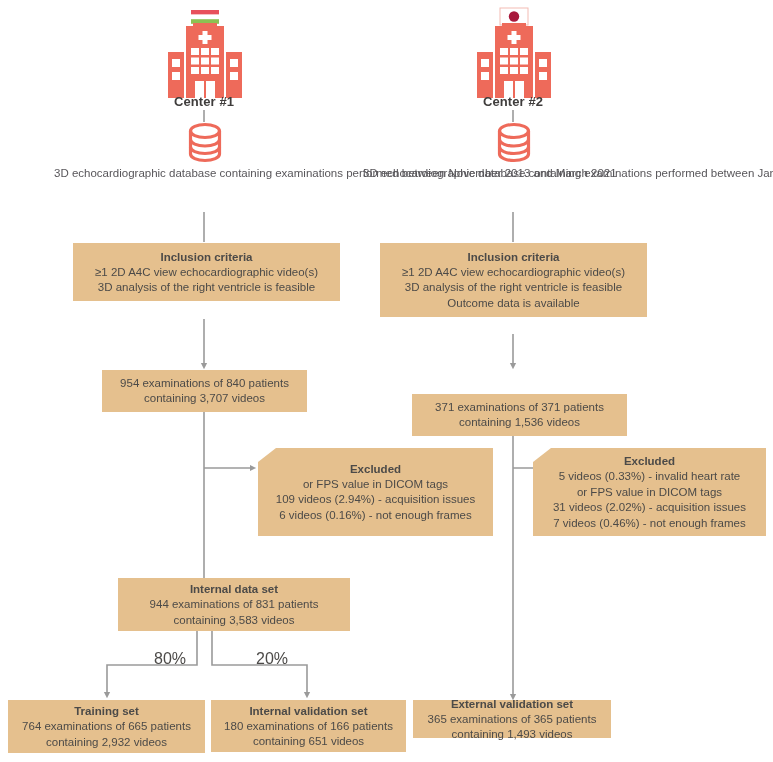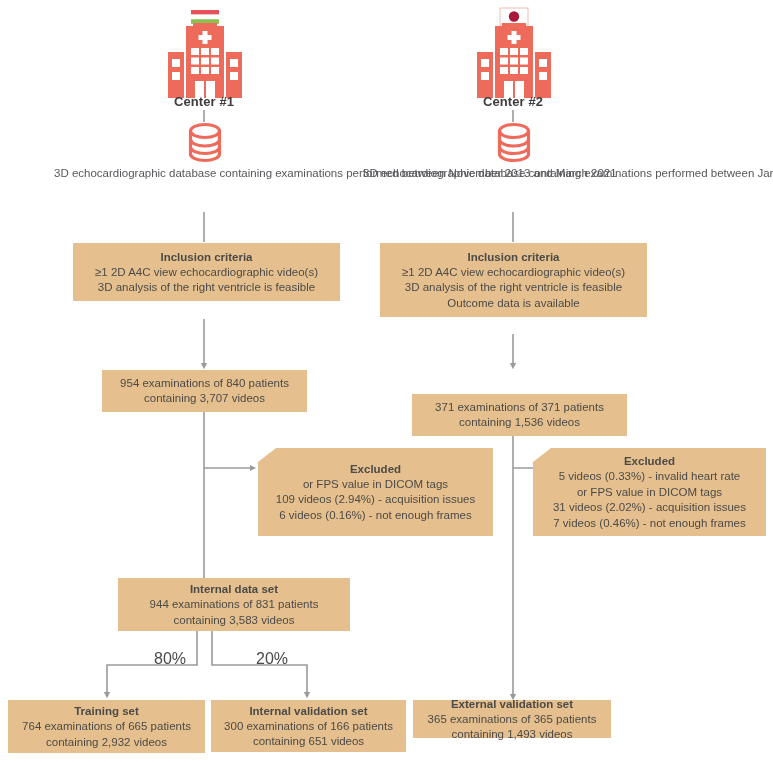--- a/index.html
+++ b/index.html
@@ -277,21 +277,21 @@
   <div class="pct" style="left:218px; top:650px; width:40px;margin-left:34px;">20%</div>
 
   <div class="box" style="left:8px; top:700px; width:197px; height:53px;">
     <span class="ttl">Training set</span>
     <span class="ln">764 examinations of 665 patients</span>
     <span class="ln">containing 2,932 videos</span>
   </div>
 
   <div class="box" style="left:211px; top:700px; width:195px; height:52px;">
     <span class="ttl">Internal validation set</span>
-    <span class="ln">300 examinations of 166 patients</span>
+    <span class="ln">180 examinations of 166 patients</span>
     <span class="ln">containing 651 videos</span>
   </div>
 
   <div class="box" style="left:413px; top:700px; width:198px; height:38px;">
     <span class="ttl">External validation set</span>
     <span class="ln">365 examinations of 365 patients</span>
     <span class="ln">containing 1,493 videos</span>
   </div>
 
 </div>

